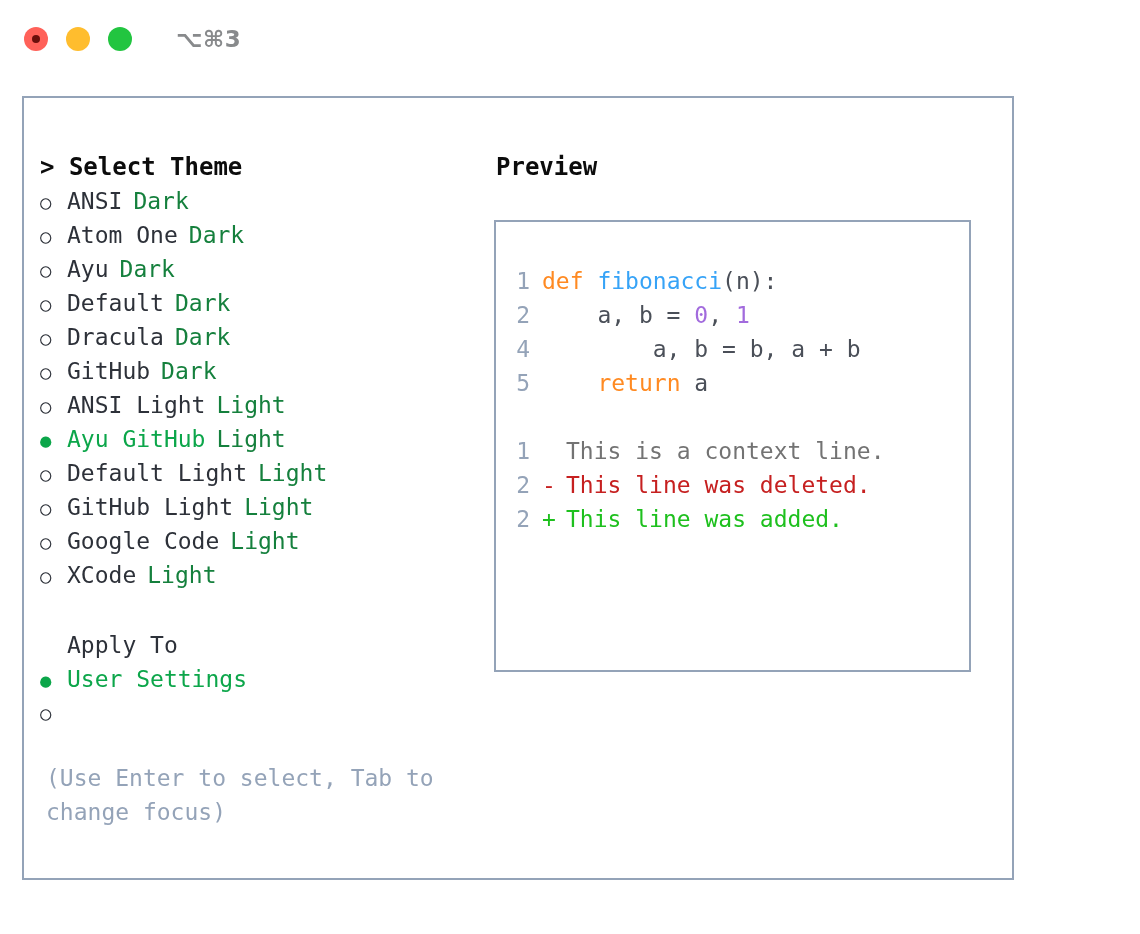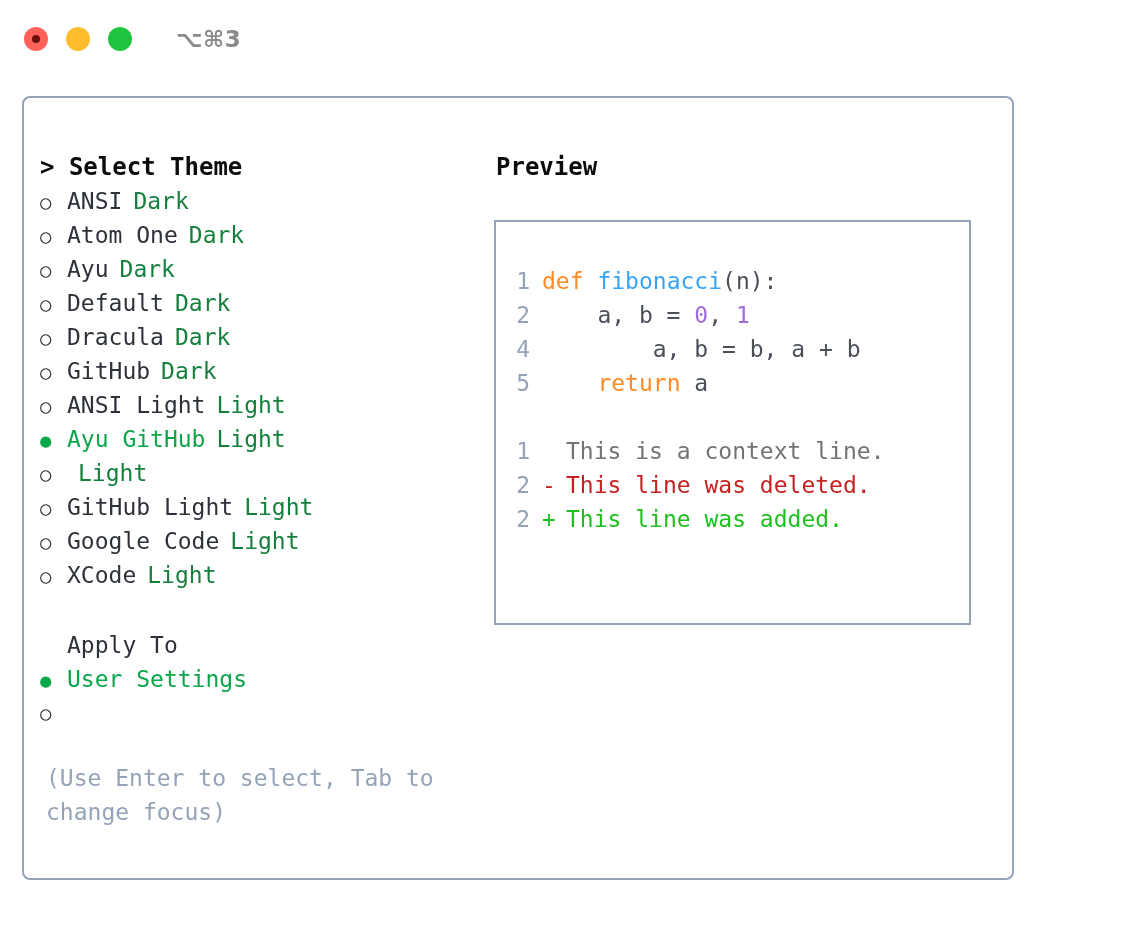--- a/index.html
+++ b/index.html
@@ -71,21 +71,21 @@
   }
 
   
   .panel {
     position: absolute;
     left: 22px;
     top: 96px;
     width: 992px;
     height: 784px;
     border: 2px solid #94a3b8;
-    border-radius: 8px;
+    border-radius: 0;
     box-sizing: border-box;
     background: #ffffff;
   }
 
   .panel-inner {
     position: absolute;
     left: 0; top: 0;
     width: 100%;
     height: 100%;
     display: flex;
@@ -156,21 +156,21 @@
   .preview-title {
     font-size: 24px;
     font-weight: bold;
     color: #0c0c0c;
     line-height: 34px;
     margin-left: 2px;
   }
   .preview-box {
     margin-top: 36px;
     width: 477px;
-    height: 405px;
+    height: 452px;
     border: 2px solid #94a3b8;
     box-sizing: border-box;
     background: #ffffff;
     padding: 42px 0 0 18px;
   }
 
   .code-line, .diff-line {
     font-size: 23px;
     line-height: 34px;
     white-space: pre;
@@ -224,21 +224,21 @@
         <div class="section-title">&gt; Select Theme</div>
         <ul class="opt-list" id="theme-list">
             <li class="opt"><span class="marker">○</span><span class="label">ANSI</span><span class="variant">Dark</span></li>
             <li class="opt"><span class="marker">○</span><span class="label">Atom One</span><span class="variant">Dark</span></li>
             <li class="opt"><span class="marker">○</span><span class="label">Ayu</span><span class="variant">Dark</span></li>
             <li class="opt"><span class="marker">○</span><span class="label">Default</span><span class="variant">Dark</span></li>
             <li class="opt"><span class="marker">○</span><span class="label">Dracula</span><span class="variant">Dark</span></li>
             <li class="opt"><span class="marker">○</span><span class="label">GitHub</span><span class="variant">Dark</span></li>
             <li class="opt"><span class="marker">○</span><span class="label">ANSI Light</span><span class="variant">Light</span></li>
             <li class="opt selected"><span class="marker filled">●</span><span class="label">Ayu GitHub</span><span class="variant">Light</span></li>
-            <li class="opt"><span class="marker">○</span><span class="variant">Light</span></li>
+            <li class="opt"><span class="marker">○</span><span class="label">Default Light</span><span class="variant">Light</span></li>
             <li class="opt"><span class="marker">○</span><span class="label">GitHub Light</span><span class="variant">Light</span></li>
             <li class="opt"><span class="marker">○</span><span class="label">Google Code</span><span class="variant">Light</span></li>
             <li class="opt"><span class="marker">○</span><span class="label">XCode</span><span class="variant">Light</span></li>
           </ul>
 
         <div class="group-gap"></div>
 
         <div class="opt plain">
           <span class="marker">○</span>
           <span class="label">Apply To</span>

